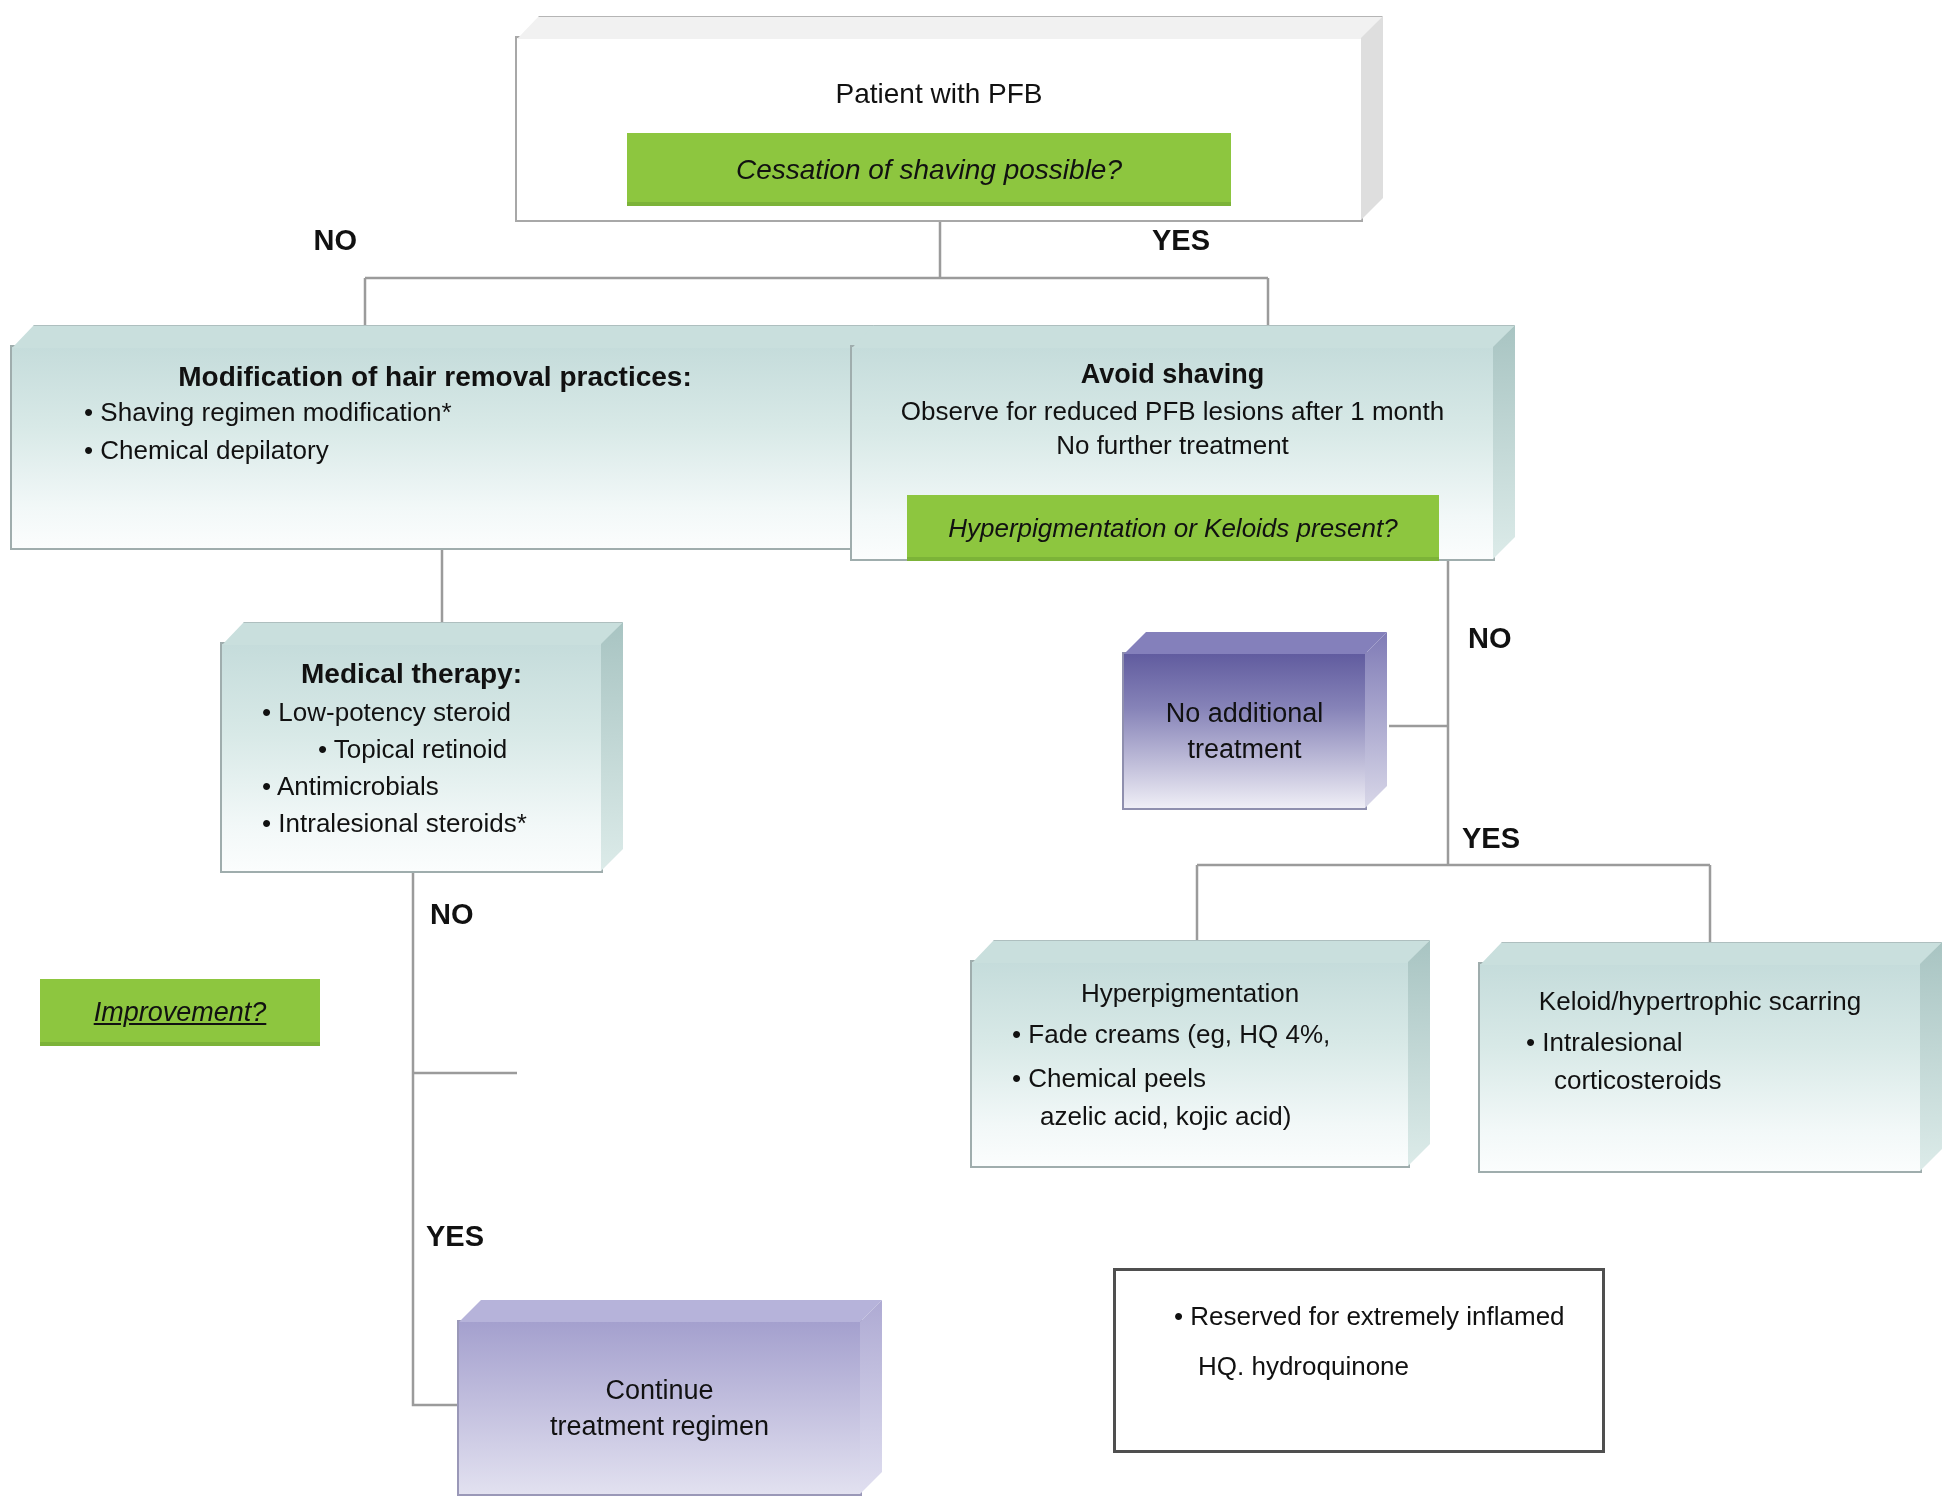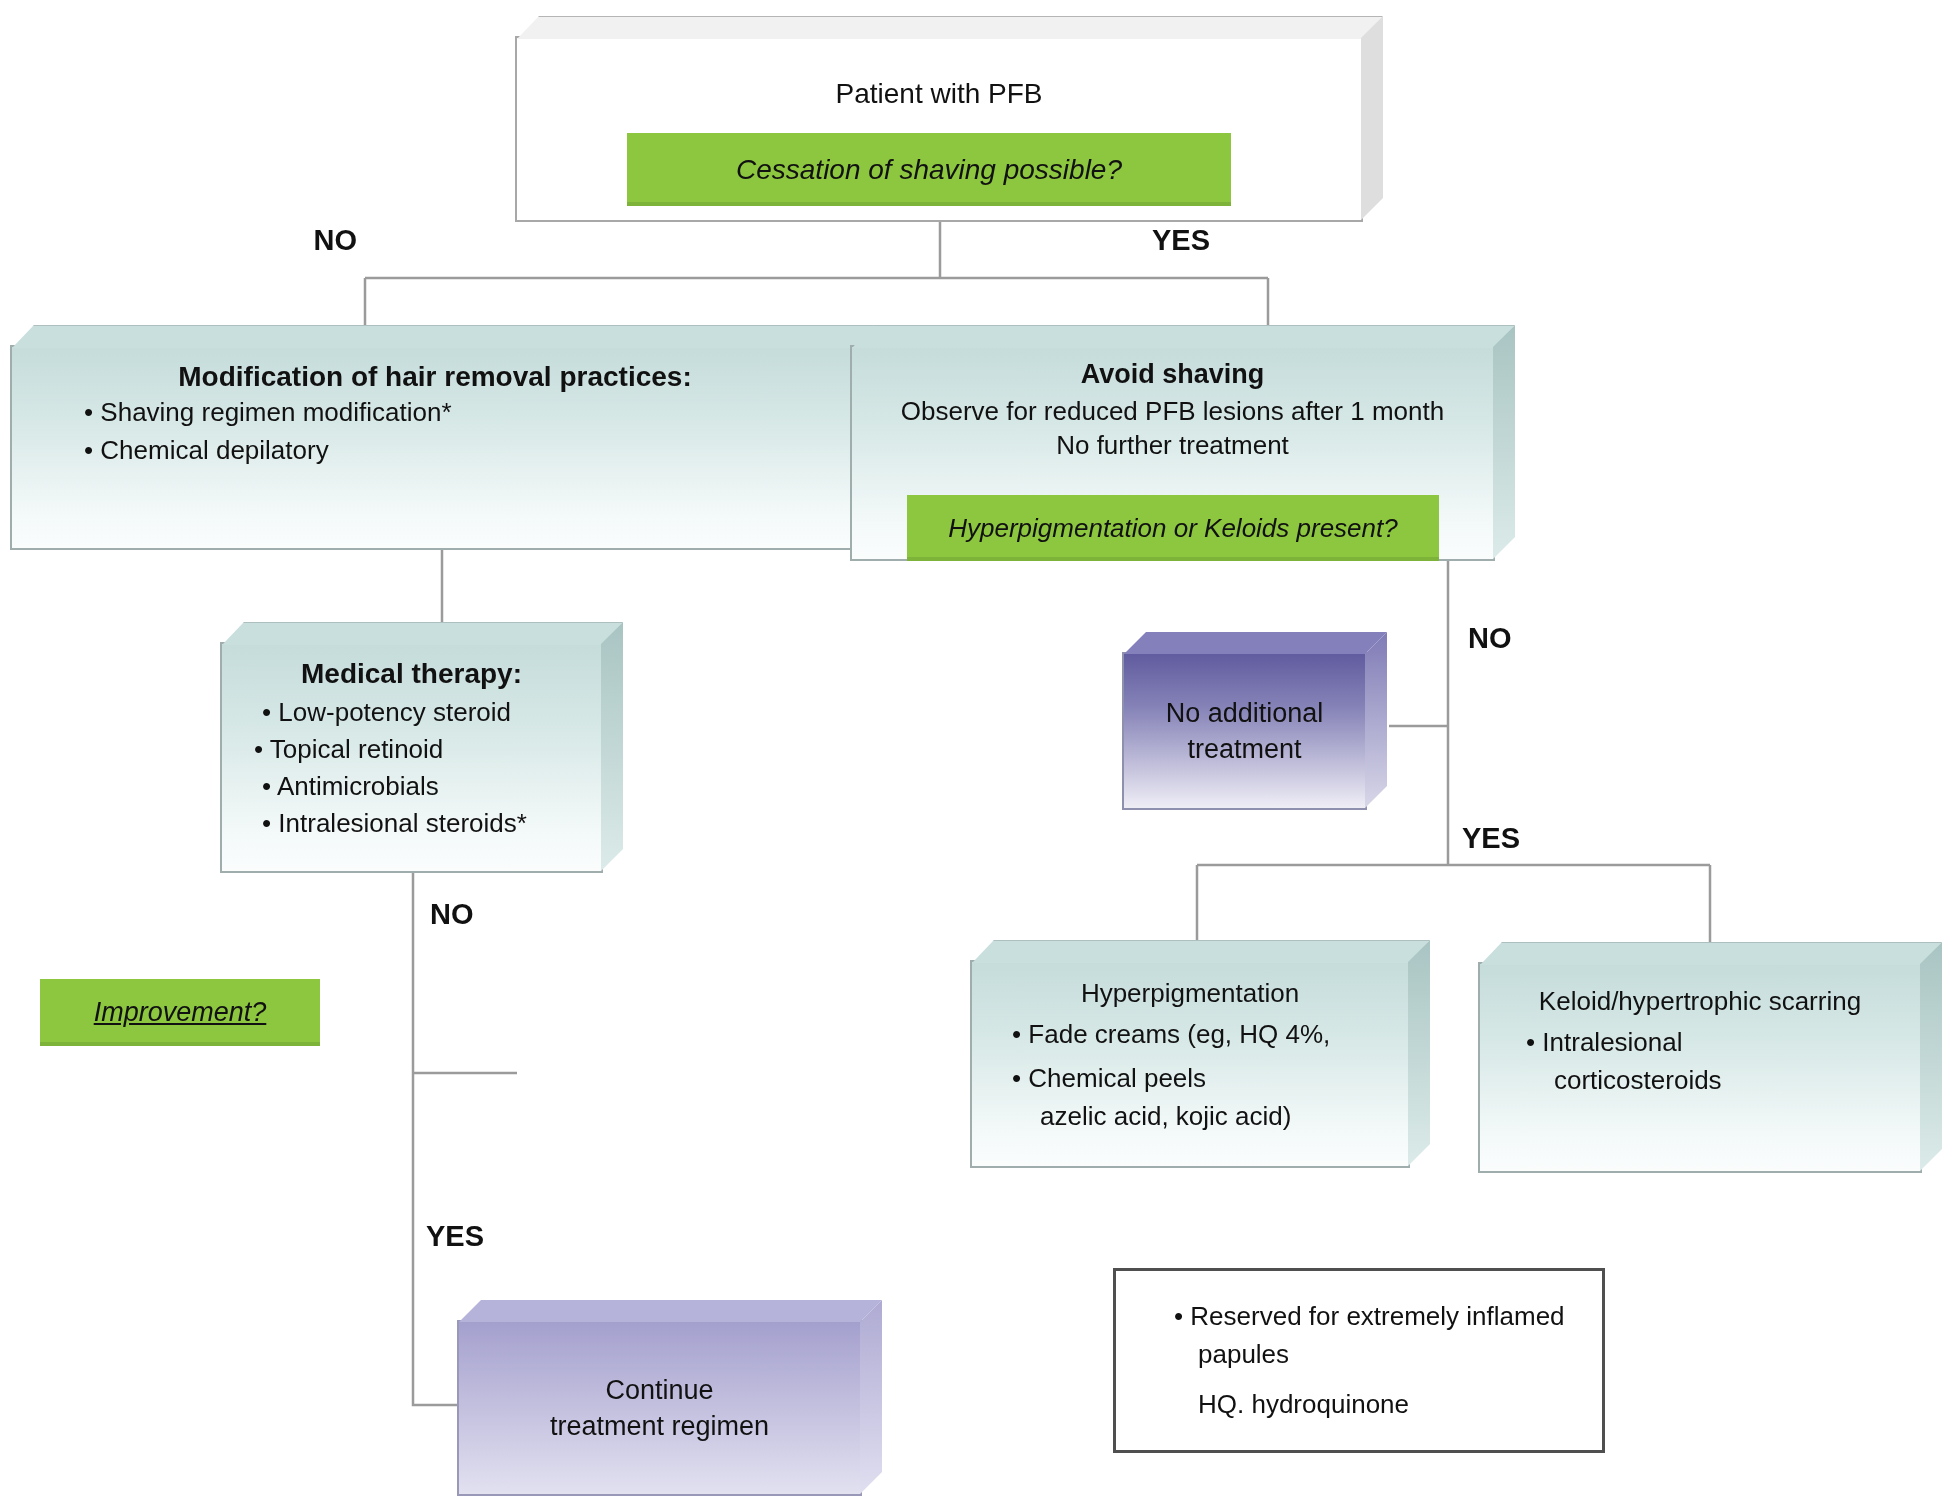--- a/index.html
+++ b/index.html
@@ -81,21 +81,21 @@
     <div class="ln" style="text-align:center;line-height:34px;margin-top:4px;">Observe for reduced PFB lesions after 1 month</div>
     <div class="ln" style="text-align:center;line-height:34px;">No further treatment</div>
     <div class="greenbar" style="left:55px;top:148px;width:532px;height:66px;font-size:26px;">
       <span>Hyperpigmentation or Keloids present?</span>
     </div>
   </div>
 
   <div class="box b-teal" style="left:220px;top:642px;width:383px;height:231px;">
     <div class="hdr" style="padding-top:14px;">Medical therapy:</div>
     <div class="ln" style="padding-left:40px;line-height:37px;margin-top:4px;">• Low-potency steroid</div>
-    <div class="ln" style="padding-left:32px;line-height:37px;">• Topical retinoid</div>
+    <div class="ln" style="padding-left:52px;line-height:37px;margin-left:44px;">• Topical retinoid</div>
     <div class="ln" style="padding-left:40px;line-height:37px;">• Antimicrobials</div>
     <div class="ln" style="padding-left:40px;line-height:37px;">• Intralesional steroids*</div>
   </div>
 
   <div class="box b-dpurple" style="left:1122px;top:652px;width:245px;height:158px;">
     <div class="center-lines">
       <span>No additional</span>
       <span>treatment</span>
     </div>
   </div>
@@ -126,17 +126,16 @@
 
   <div class="box b-lpurple" style="left:457px;top:1320px;width:405px;height:176px;">
     <div class="center-lines">
       <span>Continue</span>
       <span>treatment regimen</span>
     </div>
   </div>
 
   <div class="legend" style="left:1113px;top:1268px;width:492px;height:185px;">
     <div class="ln" style="padding-left:58px;padding-top:26px;">• Reserved for extremely inflamed</div>
-    <div class="ln" style="padding-left:82px;">papules</div>
     <div class="ln" style="padding-left:82px;margin-top:12px;">HQ. hydroquinone</div>
   </div>
 
 </div>
 
 </body></html>

